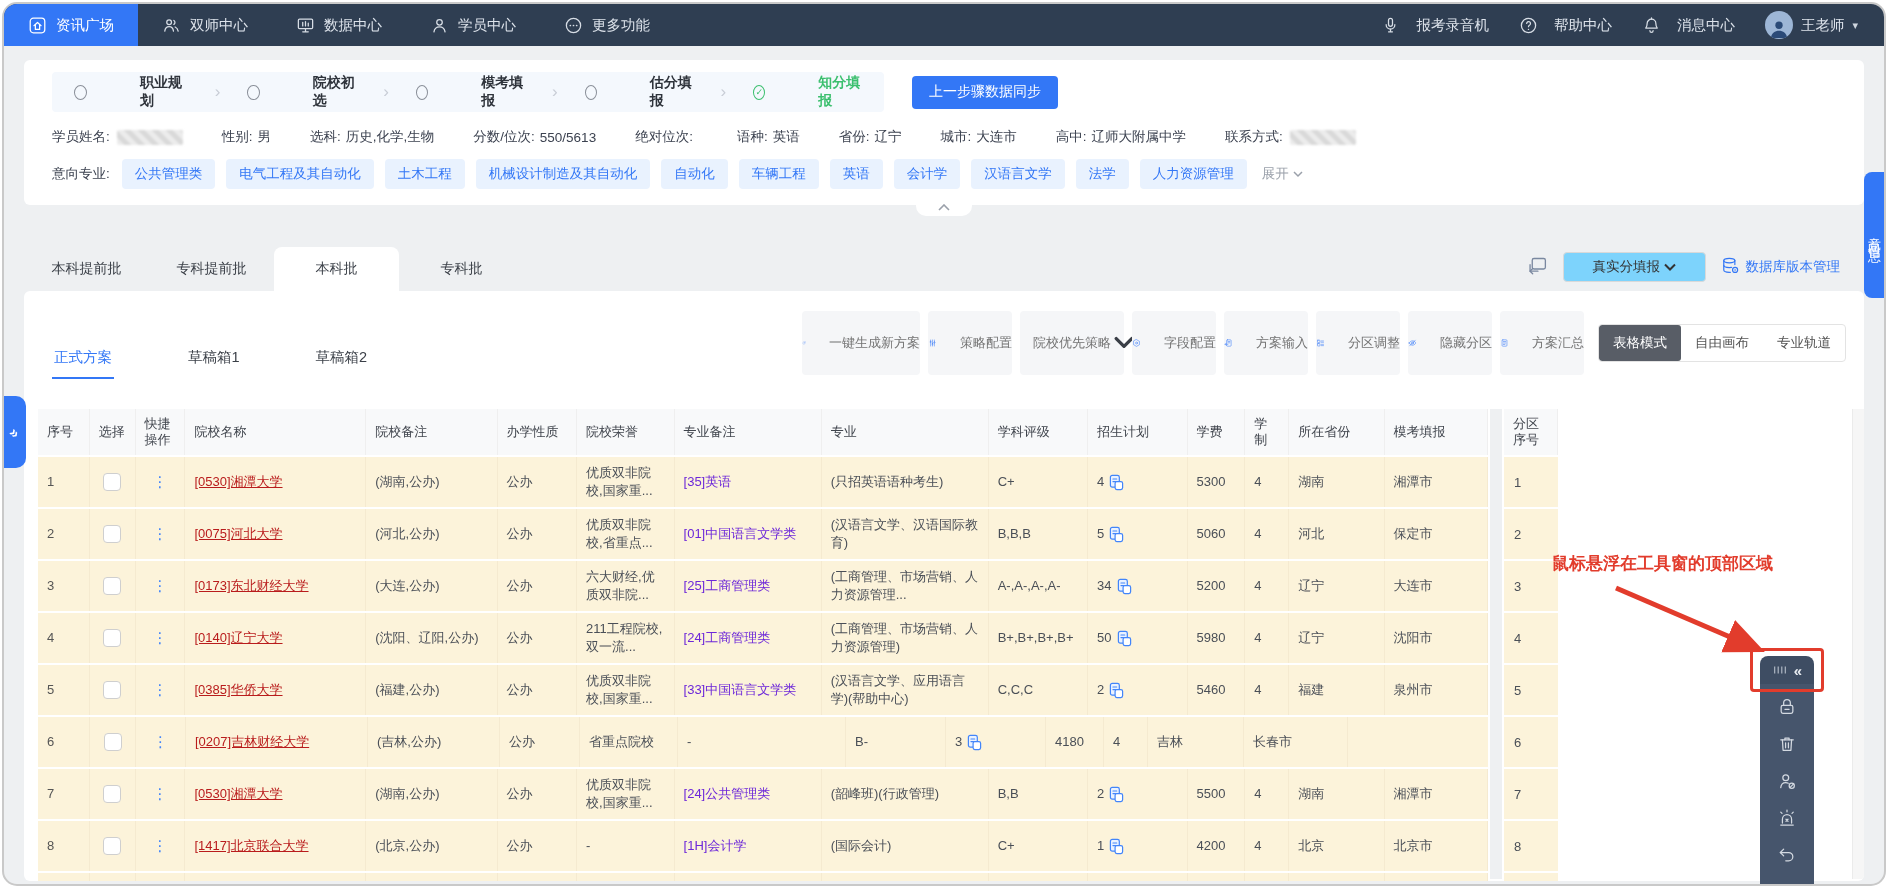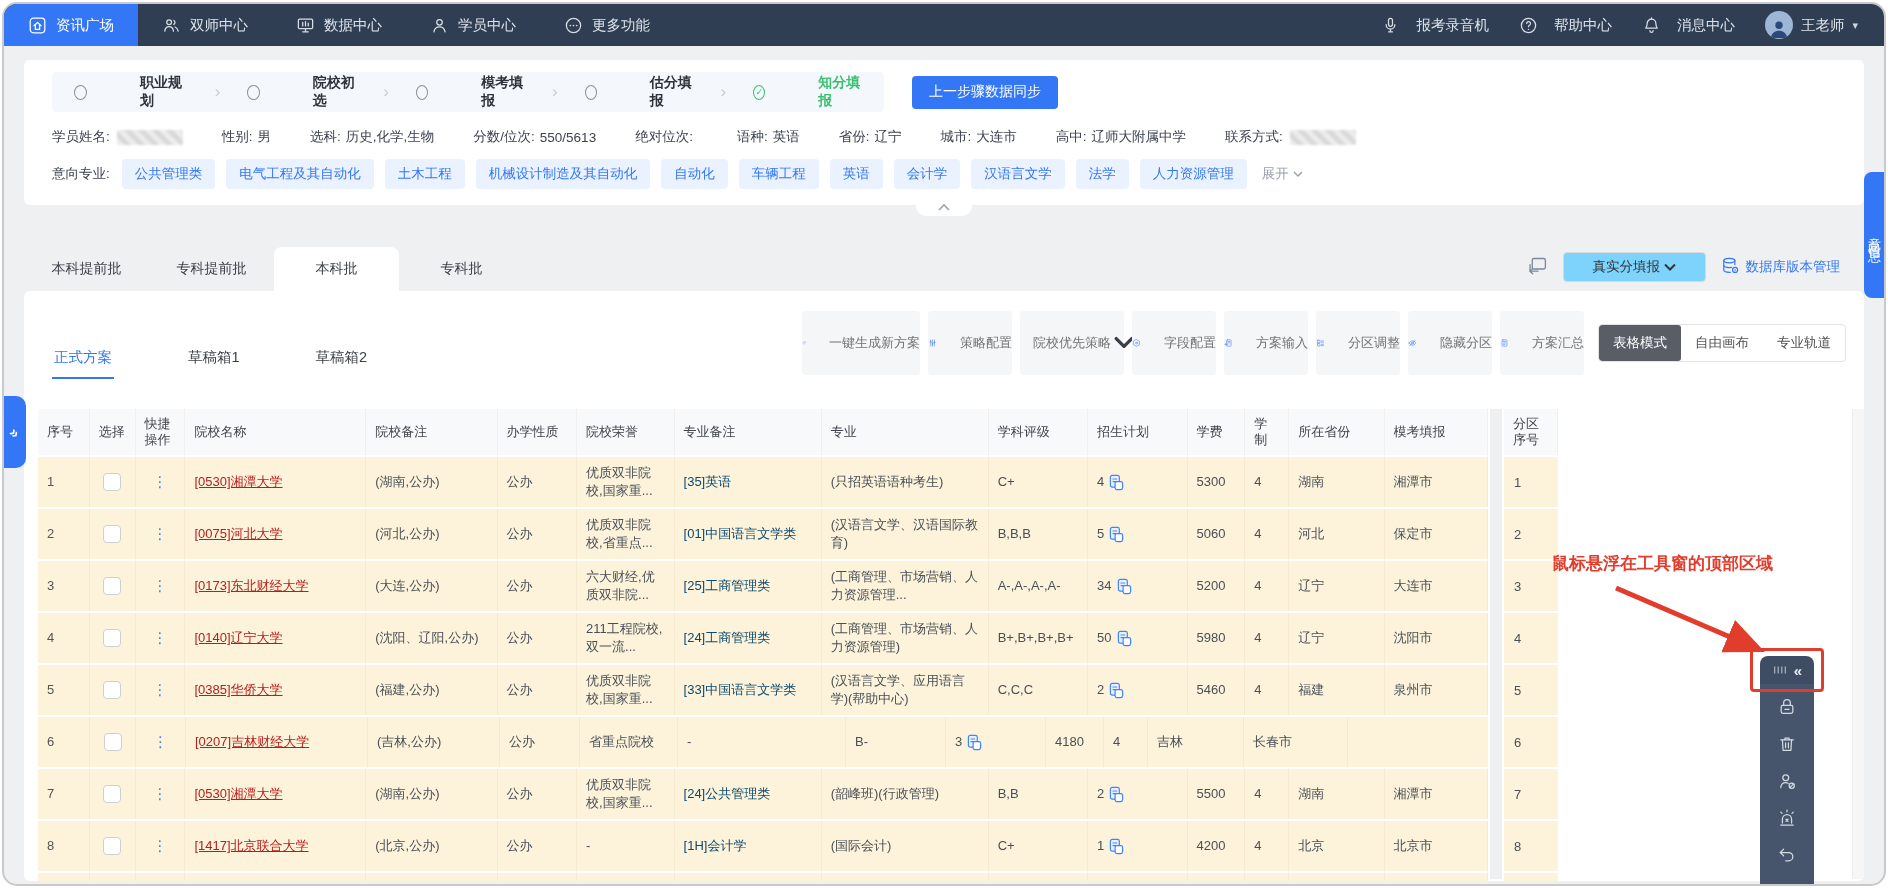--- a/index.html
+++ b/index.html
@@ -92,21 +92,21 @@
   .trow { display:flex; height:50px; margin-top:2px; background:#fcf3da; cursor:pointer; }
   .td { display:flex; align-items:center; padding:0 9px; font-size:13px; color:#4a4f57; border-right:1px solid #f5ead0; overflow:hidden; line-height:1.35; }
   .c-seq{width:52px; color:#555;} .c-sel{width:46px; justify-content:center;} .c-ops{width:50px; justify-content:center;}
   .c-name{width:182px;} .c-note{width:132px;} .c-type{width:80px;} .c-honor{width:98px;}
   .c-major{width:148px;} .c-mnote{width:168px;} .c-rating{width:100px;} .c-plan{width:100px; gap:5px;}
   .c-fee{width:58px;} .c-years{width:44px;} .c-prov{width:96px;} .c-city{width:104px;}
   .wrap { white-space:normal; }
   .cb { width:18px; height:18px; background:#fff; border:1px solid #cfcfcf; border-radius:4px; cursor:pointer; }
   .dots { color:#4285fa; font-size:15px; cursor:pointer; }
   .lnk { color:#b91c1c; white-space:nowrap; cursor:pointer;text-decoration:underline; }
-  .maj { color:#0c4a6e; white-space:normal; cursor:pointer; }
+  .maj { color:#6d28d9; white-space:normal; cursor:pointer; }
   .plic svg { width:15px; height:17px; display:block; }
 
   .vstrip { width:12px; background:#eef0f2; margin:0 2px; }
   .partcol { width:54px; flex:none; }
   .part-th { width:54px; height:46px; background:#f8f9fa; white-space:normal; }
   .pcell { height:50px; margin-top:2px; background:#fcf3da; display:flex; align-items:center; padding:0 10px; font-size:13px; color:#4a4f57; }
   .statscol { flex:1; position:relative; }
   .stats-th { height:46px; background:#f8f9fa; padding-left:14px; border-right:none; }
   .stats-body { background:#fff; height:424px; }
   .rstrip { position:absolute; right:0; top:0; bottom:0; width:12px; background:#f6f6f6; border-left:1px solid #ebebeb; }

